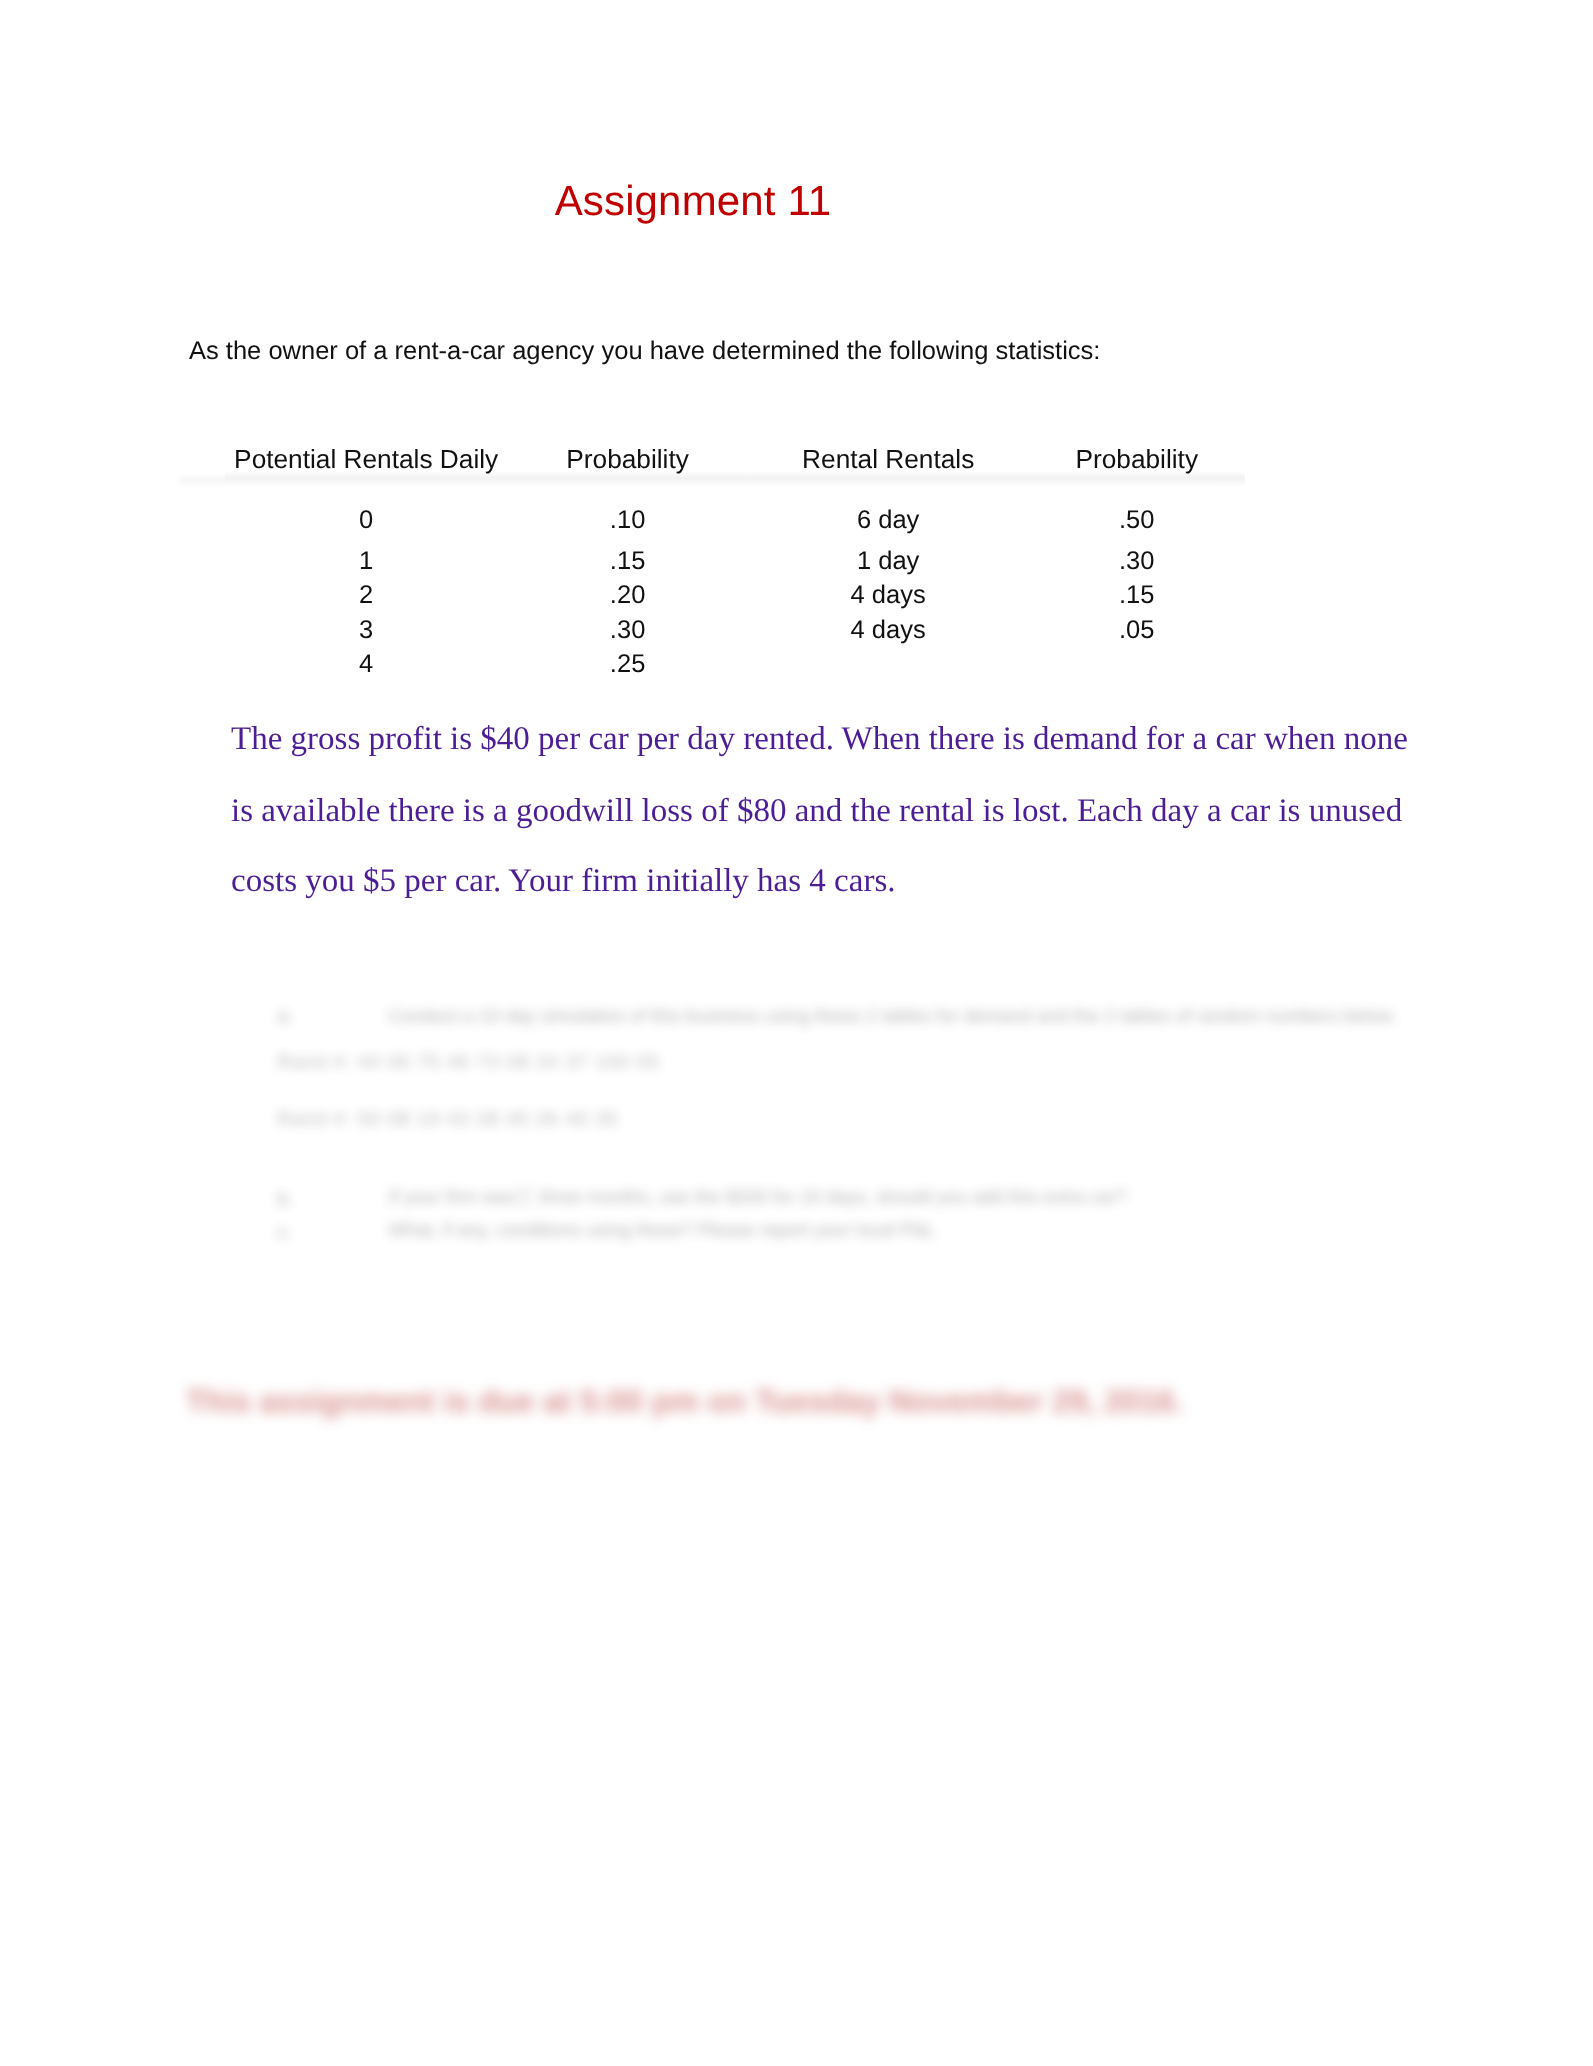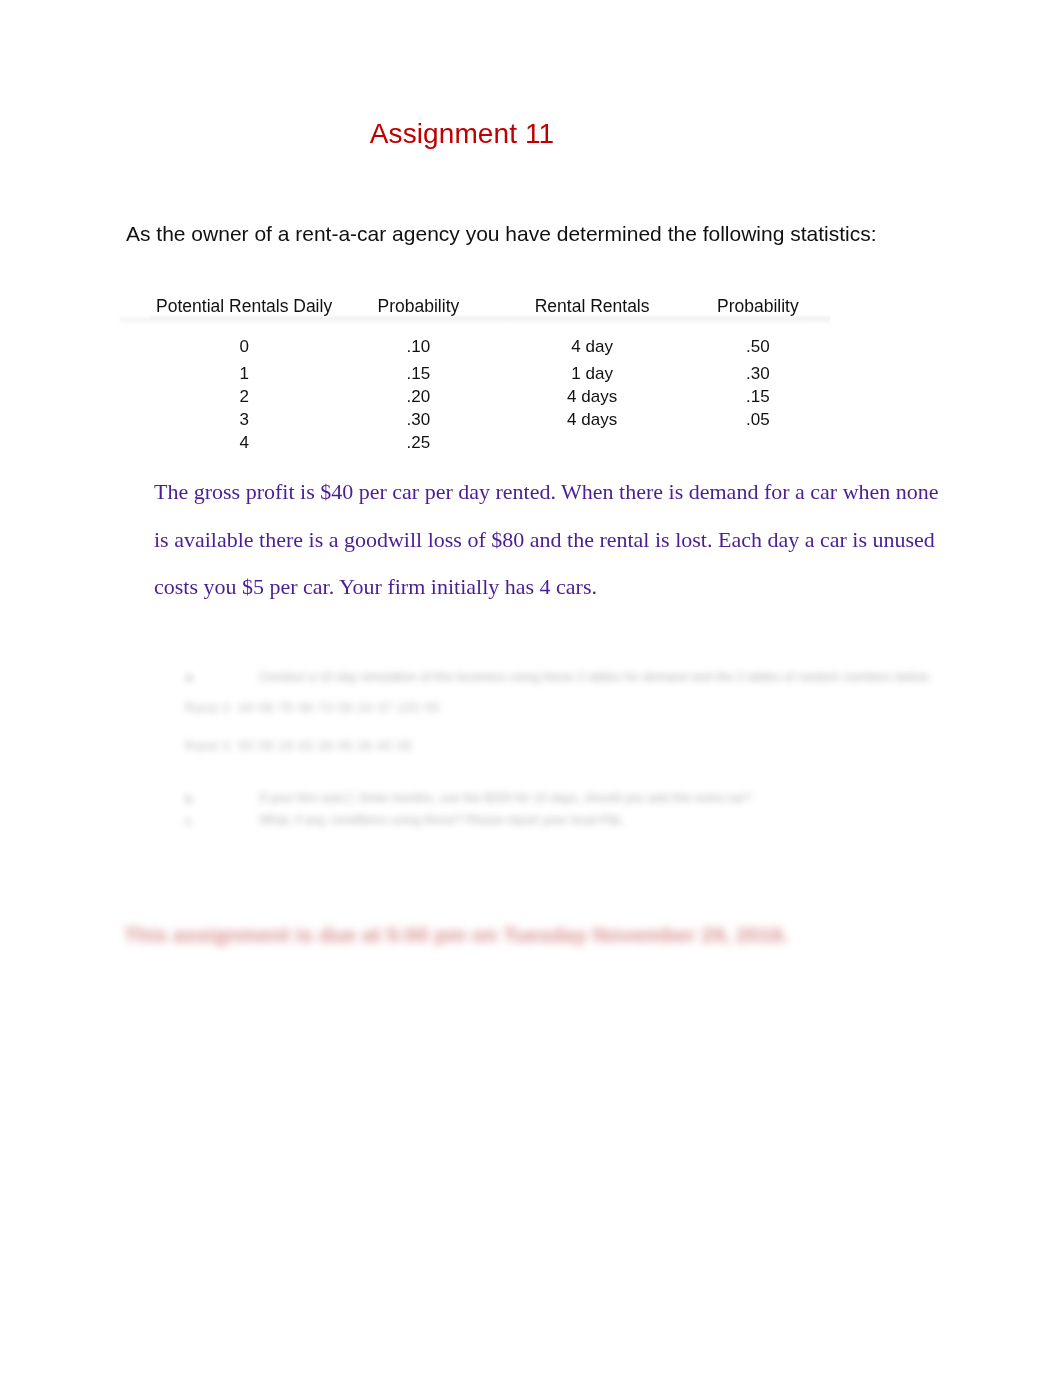--- a/index.html
+++ b/index.html
@@ -35,21 +35,21 @@
     color: #C00000;
     letter-spacing: 0.1px;
   }
 
   
   .intro-line {
     position: absolute;
     top: 222px;
     left: 126px;
     font-family: "Liberation Sans", sans-serif;
-    font-size: 21px;
+    font-size: 17px;
     line-height: 24px;
     color: #111111;
     white-space: nowrap;
   }
 
   
   .stats-table {
     position: absolute;
     top: 296px;
     left: 150px;
@@ -182,21 +182,21 @@
         <th class="col-a">Potential Rentals Daily</th>
         <th class="col-b">Probability</th>
         <th class="col-c">Rental Rentals</th>
         <th class="col-d">Probability</th>
       </tr>
     </thead>
     <tbody>
       <tr class="first-row">
         <td>0</td>
         <td>.10</td>
-        <td>4 day</td>
+        <td>6 day</td>
         <td>.50</td>
       </tr>
       <tr>
         <td>1</td>
         <td>.15</td>
         <td>1 day</td>
         <td>.30</td>
       </tr>
       <tr>
         <td>2</td>

